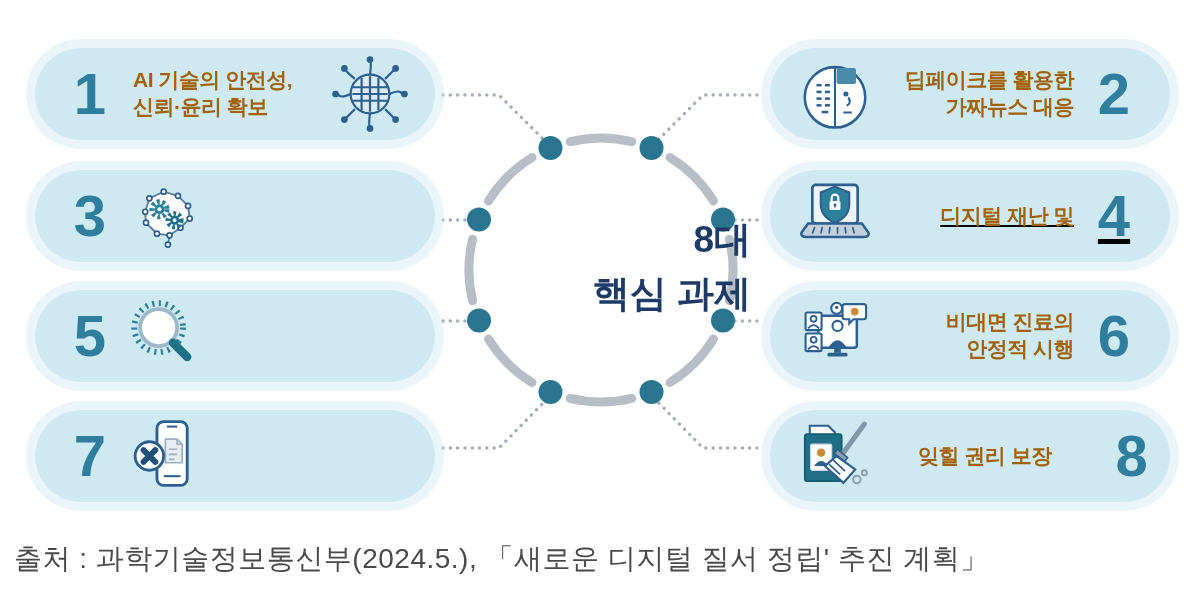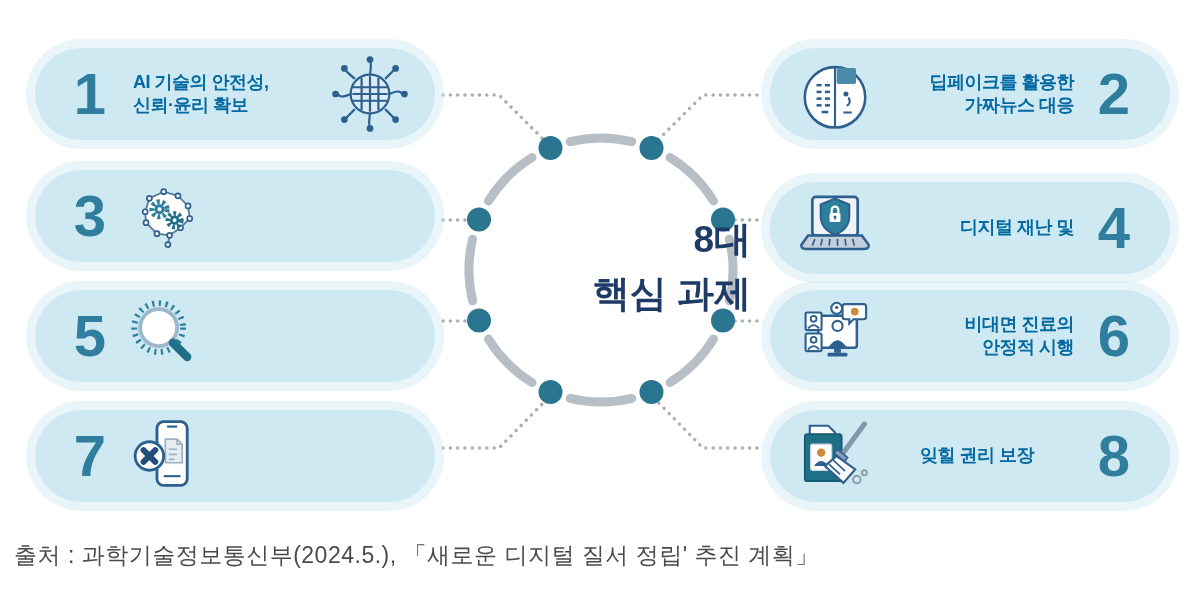--- a/index.html
+++ b/index.html
@@ -14,49 +14,49 @@
     background:#cfe9f2;box-shadow:0 0 0 9px rgba(208,232,242,.45);
     display:flex;align-items:center;
   }
   .pill .num{
     font-size:58px;font-weight:700;color:#2f7e9d;line-height:1;
     flex:0 0 auto;text-align:center;
   }
   .pill.left .num{margin-left:26px;width:58px;}
   .pill.right .num{margin-right:30px;width:52px;order:3;}
   .pill .txt{
-    flex:1 1 auto;font-size:18px;font-weight:700;color:#0369a1;
+    flex:1 1 auto;font-size:21px;font-weight:700;color:#a16207;
     line-height:1.28;letter-spacing:-0.5px;white-space:nowrap;
   }
   .pill.left .txt{text-align:left;padding-left:14px;order:2;}
   .pill.right .txt{text-align:right;padding-right:14px;order:2;}
   .pill .icon{
     flex:0 0 auto;width:86px;height:86px;display:flex;align-items:center;justify-content:center;
   }
   .pill.left .icon{margin-right:22px;order:3;}
   .pill.right .icon{margin-left:22px;order:1;}
   .icon svg{width:84px;height:84px;display:block;}
   
   #pill-1{left:35px;top:48px;}
   #pill-3{left:35px;top:170px;}
   #pill-5{left:35px;top:290px;}
   #pill-7{left:35px;top:410px;}
   #pill-2{left:770px;top:48px;}
-  #pill-4{left:770px;top:182px;}
+  #pill-4{left:770px;top:170px;text-decoration:underline;}
   #pill-6{left:770px;top:290px;}
   #pill-8{left:770px;top:410px;gap:40px;}
   
   .ring-svg{position:absolute;left:0;top:0;width:1200px;height:600px;pointer-events:none;}
   .center-label{
     position:absolute;left:451px;top:213px;width:300px;text-align:right;
     font-size:37px;font-weight:700;color:#1e3a66;line-height:1.45;
   }
   
   .source{
-    position:absolute;left:14px;top:540px;font-size:23px;color:#4a4a4a;
+    position:absolute;left:14px;top:540px;font-size:28px;color:#4a4a4a;
     letter-spacing:0.5px;
   }
 </style>
 </head>
 <body>
 
 <div class="canvas">
 
   <svg class="ring-svg" viewBox="0 0 1200 600">
 

